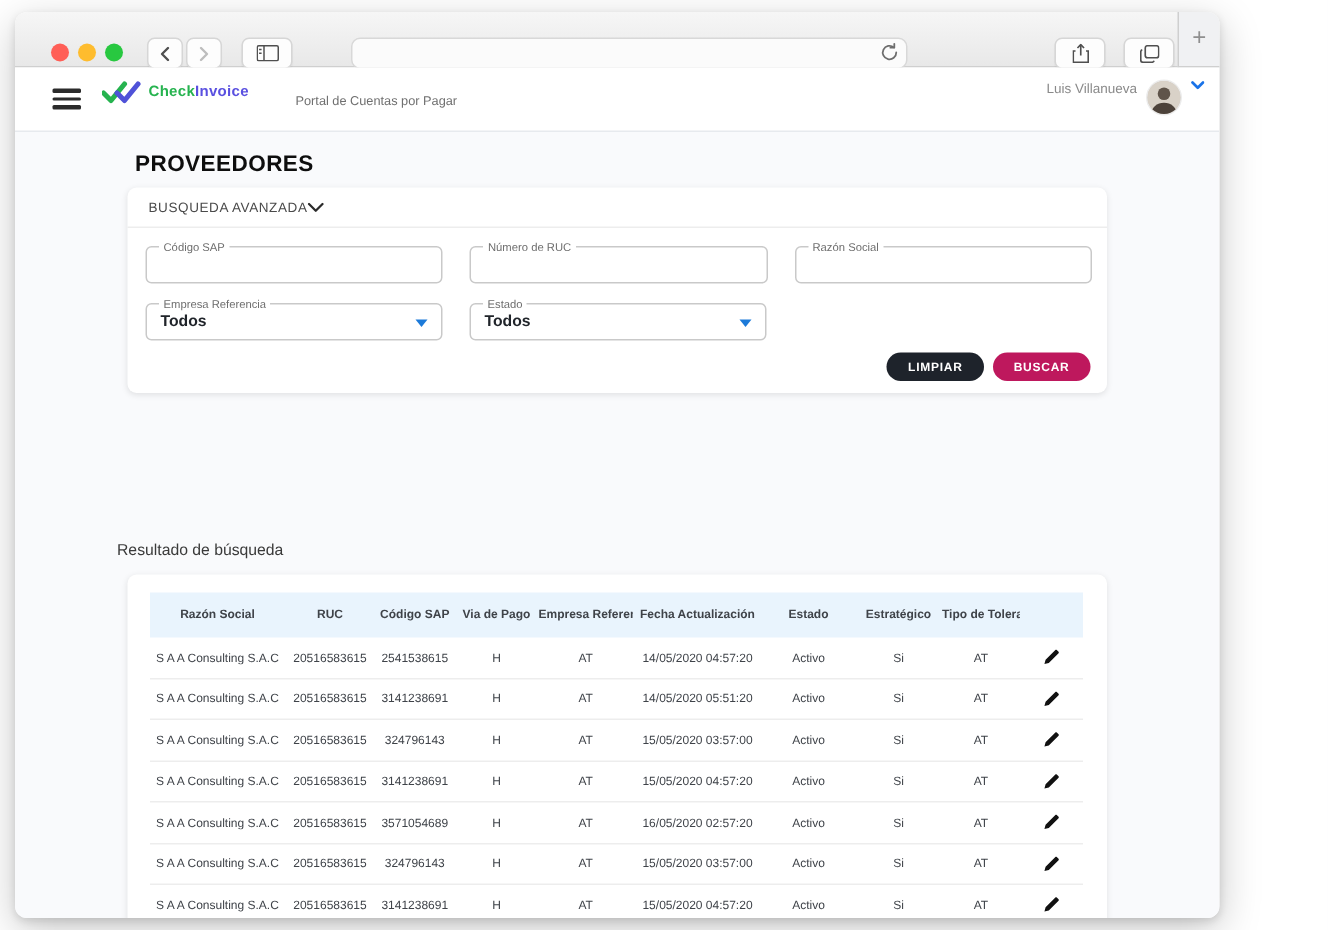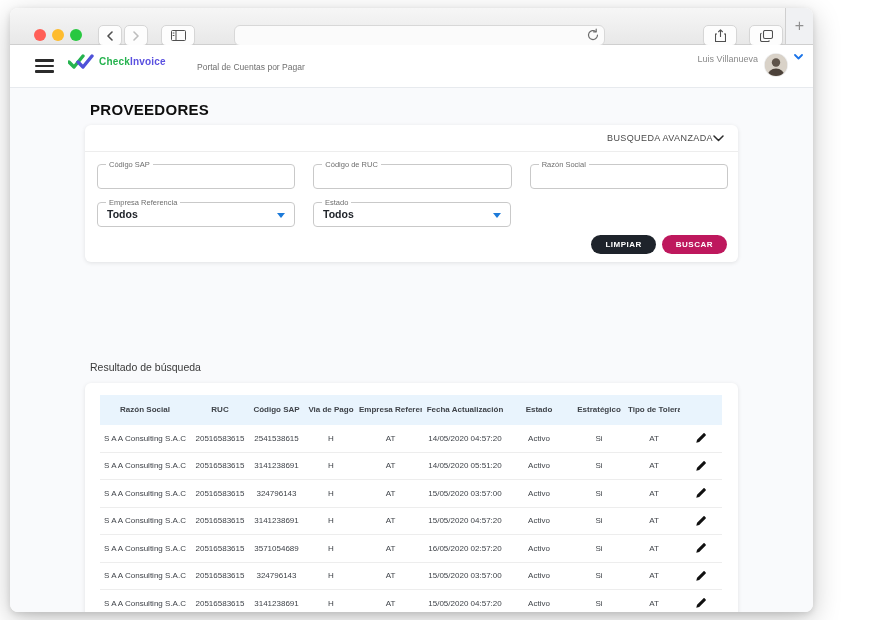--- a/index.html
+++ b/index.html
@@ -40,37 +40,37 @@
   .username { font-size:9px; color:#8a8a8a; }
   .avatar { width:22px; height:22px; border-radius:50%; overflow:hidden; background:#cfc6bc; box-shadow:0 0 0 1px rgba(0,0,0,.08); }
 
   
   .content { position:relative; height:524px; background:#f9fafc; }
   .page-title { position:absolute; left:80px; top:13px; font-size:15px; font-weight:800; color:#0e0e0e; letter-spacing:.3px; }
 
   .card { position:absolute; background:#fff; border-radius:6px; box-shadow:0 1px 4px rgba(0,0,0,.10); }
   .search-card { left:75px; top:37px; width:653px; height:137px; }
   .sc-head { height:27px; border-bottom:1px solid #ededed; display:flex; align-items:center;
-    justify-content:flex-end; padding:0 14px; cursor:pointer; }
+    justify-content:flex-start; padding:0 14px; cursor:pointer; }
   .sc-title { font-size:9px; color:#4a4a4a; letter-spacing:.4px; }
   .sc-fields { display:flex; gap:18px; padding:12px 10px 0 12px; }
   .field { position:relative; flex:1; height:25px; border:1px solid #c9c9c9; border-radius:4px; background:#fff; }
   .field label { position:absolute; top:-5px; left:8px; background:#fff; padding:0 3px; font-size:7.5px; color:#6e6e6e; }
   .field input { width:100%; height:100%; border:0; outline:0; background:transparent; font-size:10px; padding:0 8px; font-family:inherit; }
   .sc-selects { display:flex; gap:18px; padding:13px 10px 0 12px; width:446px; }
   .select { position:relative; width:198px; height:25px; border:1px solid #c9c9c9; border-radius:4px; background:#fff; cursor:pointer; }
   .select .val { position:absolute; left:9px; top:5px; font-size:10.5px; font-weight:700; color:#20242a; }
   .caret { position:absolute; right:9px; top:10px; width:0; height:0;
     border-left:4px solid transparent; border-right:4px solid transparent; border-top:5px solid #1c7ad9; }
   .sc-actions { position:absolute; right:11px; bottom:8px; display:flex; gap:6px; }
   .pill { height:19px; border:0; border-radius:11px; color:#fff; font-size:8px; font-weight:700;
     letter-spacing:.5px; padding:0 14px; cursor:pointer; font-family:inherit; }
   .pill.dark { background:#1e232b; } .pill.blue { background:#be185d; }
 
-  .results-label { position:absolute; left:80px; top:273px; font-size:10.5px; color:#3a3a3a; }
+  .results-label { position:absolute; left:68px; top:273px; font-size:10.5px; color:#3a3a3a; }
 
   .table-card { left:75px; top:295px; width:653px; height:292px; }
   .table { position:absolute; left:15px; top:12px; width:622px; }
   .thead { display:flex; background:#e9f4fd; min-height:30px; align-items:center; }
   .hcell { font-size:8.5px; font-weight:700; color:#1a6fd4; text-align:center; line-height:1.15; }
   .trow { display:flex; align-items:center; height:27.5px; border-bottom:1px solid #ededed; }
   .cell { font-size:8px; color:#3f4349; text-align:center; white-space:nowrap; overflow:hidden; }
   .col0{width:90px;} .col1{width:60px;text-align:center;} .col2{width:53px;} .col3{width:56px;} .col4{width:63px;}
   .col5{width:86px;} .col6{width:62px;} .col7{width:58px;} .col8{width:52px;} .col9{width:42px;}
   .col9 { cursor:pointer; }
@@ -167,21 +167,21 @@
         <svg width="11" height="7" viewBox="0 0 11 7">
               <polyline points="1,1 5.5,5.5 10,1" fill="none" stroke="#2b2b2b" stroke-width="1.5" stroke-linecap="round" stroke-linejoin="round"></polyline>
             </svg>
       </div>
       <div class="sc-fields">
         <div class="field">
           <label>Código SAP</label>
           <input value="" style="">
         </div>
         <div class="field">
-          <label>Código de RUC</label>
+          <label>Número de RUC</label>
           <input value="" style="">
         </div>
         <div class="field">
           <label>Razón Social</label>
           <input value="" style="">
         </div>
       </div>
       <div class="sc-selects">
         <div class="select">
           <label style="position:absolute;top:-5px;left:8px;background:#fff;padding:0 3px;font-size:7.5px;color:#6e6e6e;">Empresa Referencia</label>

